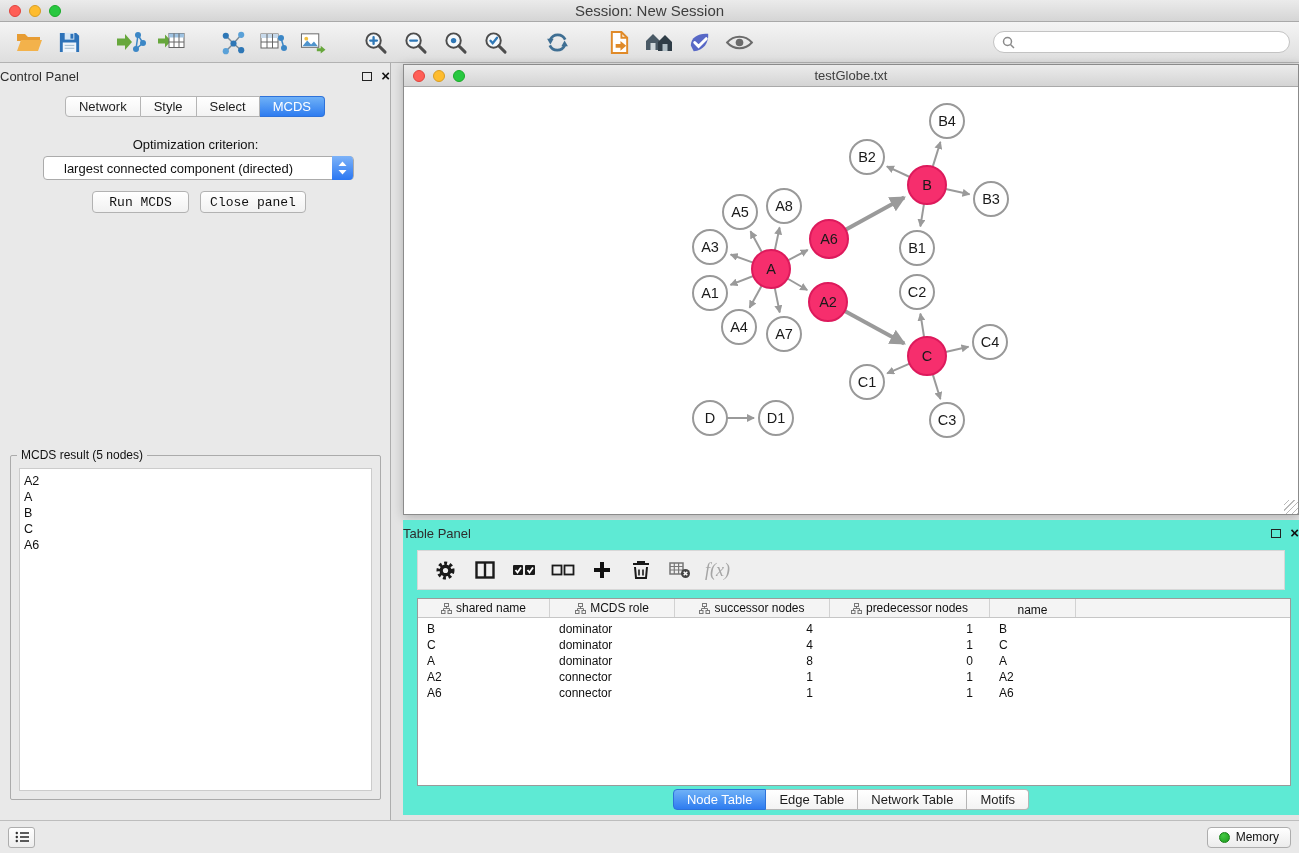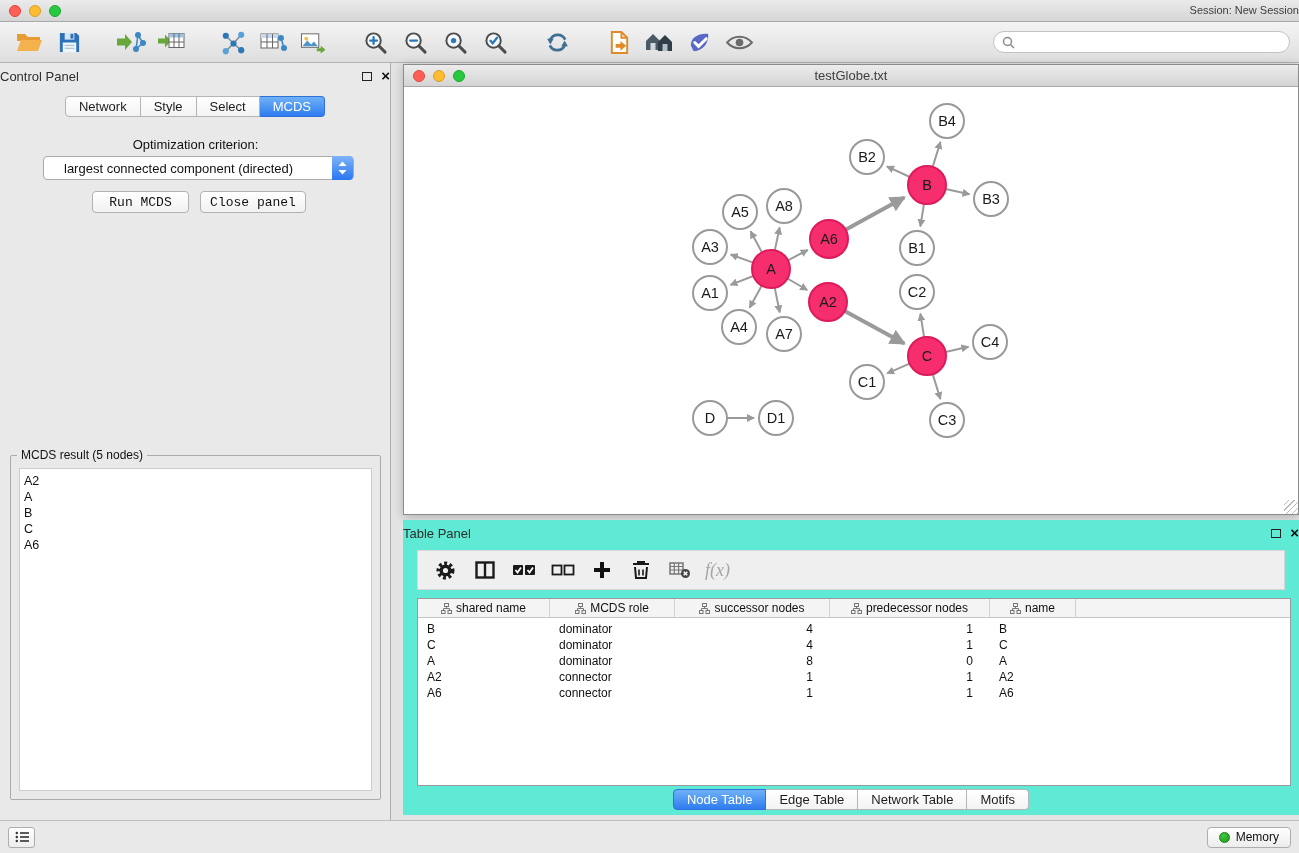--- a/index.html
+++ b/index.html
@@ -8,22 +8,22 @@
   #app{position:absolute;inset:0;width:1299px;height:853px}
 
   
   #titlebar{position:absolute;top:0;left:0;width:100%;height:22px;
     background:linear-gradient(#ebebeb,#d5d5d5);border-bottom:1px solid #a9a9a9}
   .lights{position:absolute;left:9px;top:5px;display:flex;gap:8px}
   .light{width:12px;height:12px;border-radius:50%;display:inline-block}
   .light.red{background:#ff5f57;border:1px solid #e0443e}
   .light.yellow{background:#febc2e;border:1px solid #d89e24}
   .light.green{background:#28c840;border:1px solid #1aab29}
-  #titlebar .win-title{position:absolute;width:100%;text-align:right;line-height:21px;
-    font-size:11px;color:#3e3e3e}
+  #titlebar .win-title{position:absolute;width:100%;text-align:center;line-height:21px;
+    font-size:15px;color:#3e3e3e}
 
   
   #main-toolbar{position:absolute;top:22px;left:0;width:100%;height:41px;
     background:linear-gradient(#f4f4f4,#dedede);border-bottom:1px solid #b2b2b2;
     display:flex;align-items:center;padding:0 9px}
   .tb{width:40px;height:34px;border:none;background:transparent;display:flex;
     align-items:center;justify-content:center;cursor:default}
   .tb-gap{width:22px}
   #search-wrap{margin-left:auto;width:297px;height:22px;background:#fff;
     border:1px solid #c3c3c3;border-radius:11px;display:flex;align-items:center;
@@ -517,21 +517,21 @@
             </div>
             <div class="th" style="width: 160px;">
               <svg width="11" height="11" viewBox="0 0 11 11">
                 <rect x="3.5" y="0.5" width="4" height="3" fill="none" stroke="#777"></rect>
                 <rect x="0.5" y="7.5" width="3.5" height="3" fill="none" stroke="#777"></rect>
                 <rect x="7" y="7.5" width="3.5" height="3" fill="none" stroke="#777"></rect>
                 <path d="M5.5 3.5 v2 M2.5 7.5 v-2 h6 v2" stroke="#777" fill="none"></path>
               </svg>
               <span>predecessor nodes</span>
             </div>
-            <div class="th" style="width: 86px;">
+            <div class="th" style="width: 86px; flex-direction: column;">
               <svg width="11" height="11" viewBox="0 0 11 11">
                 <rect x="3.5" y="0.5" width="4" height="3" fill="none" stroke="#777"></rect>
                 <rect x="0.5" y="7.5" width="3.5" height="3" fill="none" stroke="#777"></rect>
                 <rect x="7" y="7.5" width="3.5" height="3" fill="none" stroke="#777"></rect>
                 <path d="M5.5 3.5 v2 M2.5 7.5 v-2 h6 v2" stroke="#777" fill="none"></path>
               </svg>
               <span>name</span>
             </div>
             <div class="th filler"></div>
           </div>

